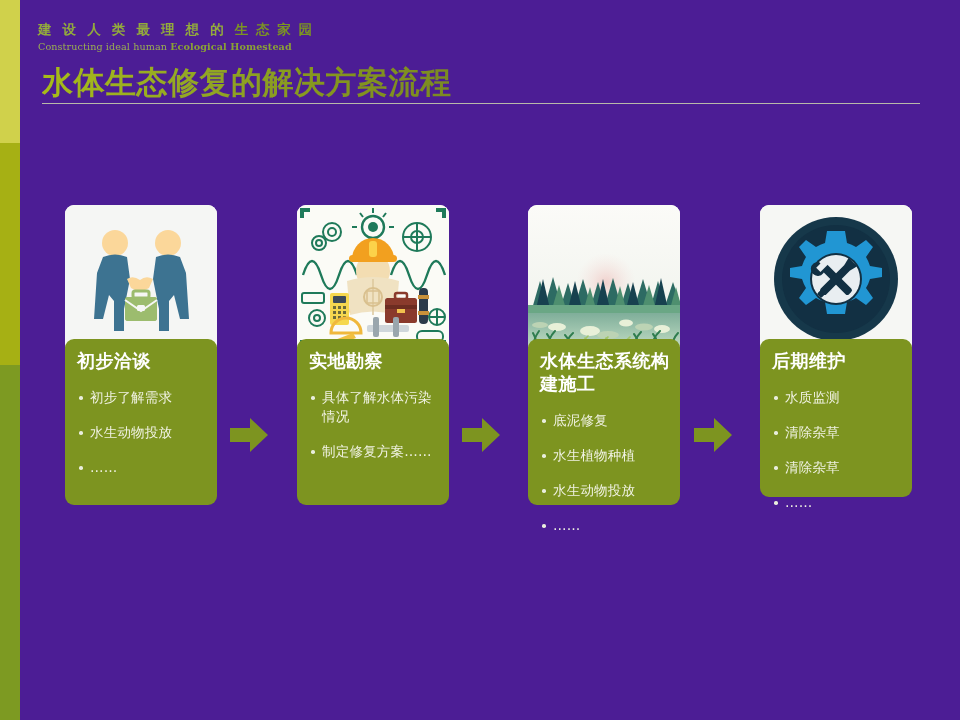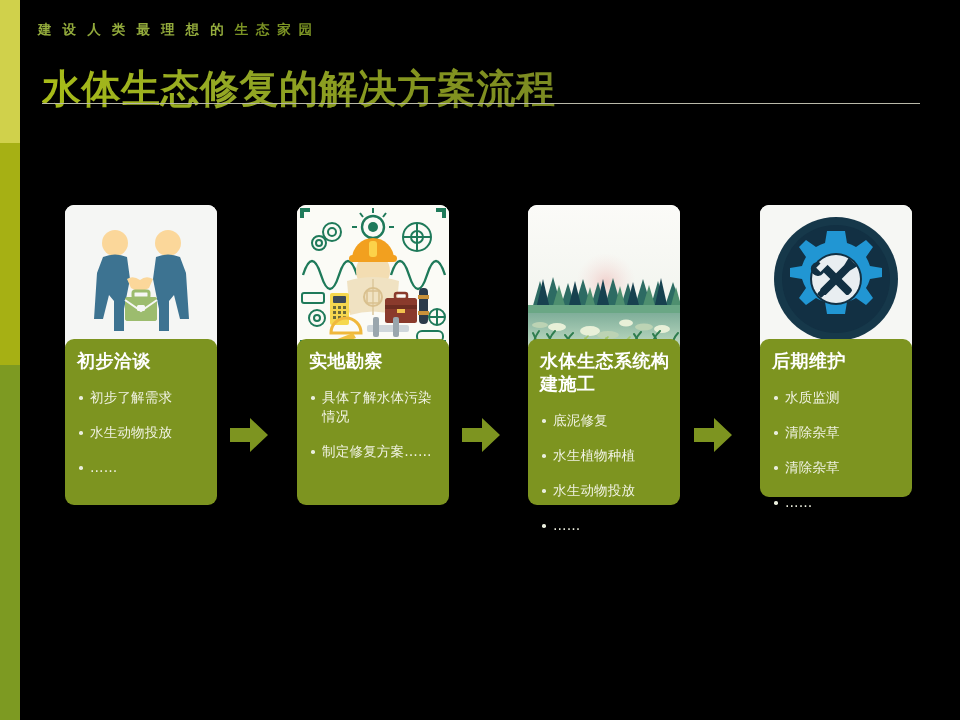--- a/index.html
+++ b/index.html
@@ -3,40 +3,40 @@
 <meta charset="utf-8">
 <style>
   html,body{margin:0;padding:0;}
   body{
     width:960px;height:720px;
     background:#ffffff;
     font-family:"DejaVu Sans","Liberation Sans",sans-serif;
     overflow:hidden;
     position:relative;
   }
-  .slide{position:relative;width:960px;height:720px;background:#000000;overflow:hidden;}
+  .slide{position:relative;width:960px;height:720px;background:#4c1d95;overflow:hidden;}
 
   
   .edge{position:absolute;left:0;top:0;width:20px;height:720px;}
   .edge .band{position:absolute;left:0;width:20px;}
   .band-1{top:0;height:143px;background:#d0d14b;}
   .band-2{top:143px;height:222px;background:#a6b014;}
   .band-3{top:365px;height:355px;background:#7d9a22;}
 
   
   .logo{position:absolute;left:38px;top:20px;}
   .logo-cn{font-size:13.5px;letter-spacing:3.2px;color:#93ab3c;font-weight:600;line-height:18px;white-space:nowrap;}
   .logo-cn .strong{color:#7b9324;font-weight:800;letter-spacing:1.5px;}
   .logo-en{font-family:"DejaVu Serif","Liberation Serif",serif;font-size:9.6px;color:#9aae52;letter-spacing:.1px;line-height:14px;margin-top:2px;white-space:nowrap;}
   .logo-en .strong{font-weight:700;color:#8aa235;}
 
   
   .title{
     position:absolute;left:42px;top:62px;
-    font-size:39px;font-weight:800;letter-spacing:.5px;
+    font-size:31px;font-weight:800;letter-spacing:.5px;
     background:linear-gradient(90deg,#a8bc18 0%,#94a824 35%,#85961f 70%,#7b8a22 100%);
     -webkit-background-clip:text;background-clip:text;
     color:transparent;-webkit-text-fill-color:transparent;
     white-space:nowrap;
   }
   .title-rule{position:absolute;left:42px;top:103px;width:878px;height:1px;background:#b9b9a9;}
 
   
   .flow{position:absolute;left:0;top:0;width:960px;height:720px;}
 
@@ -92,20 +92,21 @@
 <div class="slide">
 
   <div class="edge">
     <div class="band band-1"></div>
     <div class="band band-2"></div>
     <div class="band band-3"></div>
   </div>
 
   <div class="logo">
     <div class="logo-cn"><span>建 设 人 类 最 理 想 的 </span><span class="strong">生 态 家 园</span></div>
+    <div class="logo-en"><span>Constructing ideal human </span><span class="strong">Ecological Homestead</span></div>
   </div>
 
   <div class="title">水体生态修复的解决方案流程</div>
   <div class="title-rule"></div>
 
   <div class="flow">
 
     <div class="card c1">
       <div class="pic">
         <svg class="hs" viewBox="0 0 152 148" xmlns="http://www.w3.org/2000/svg">

